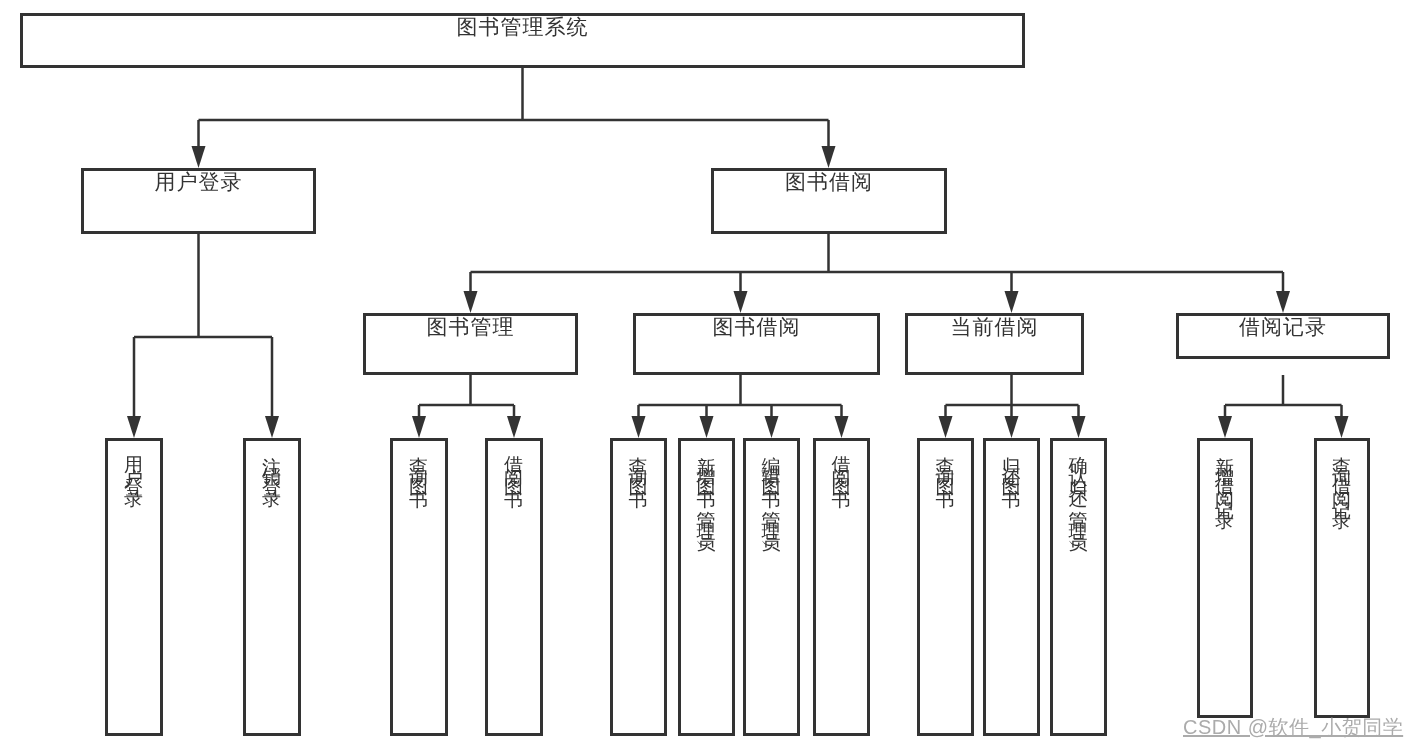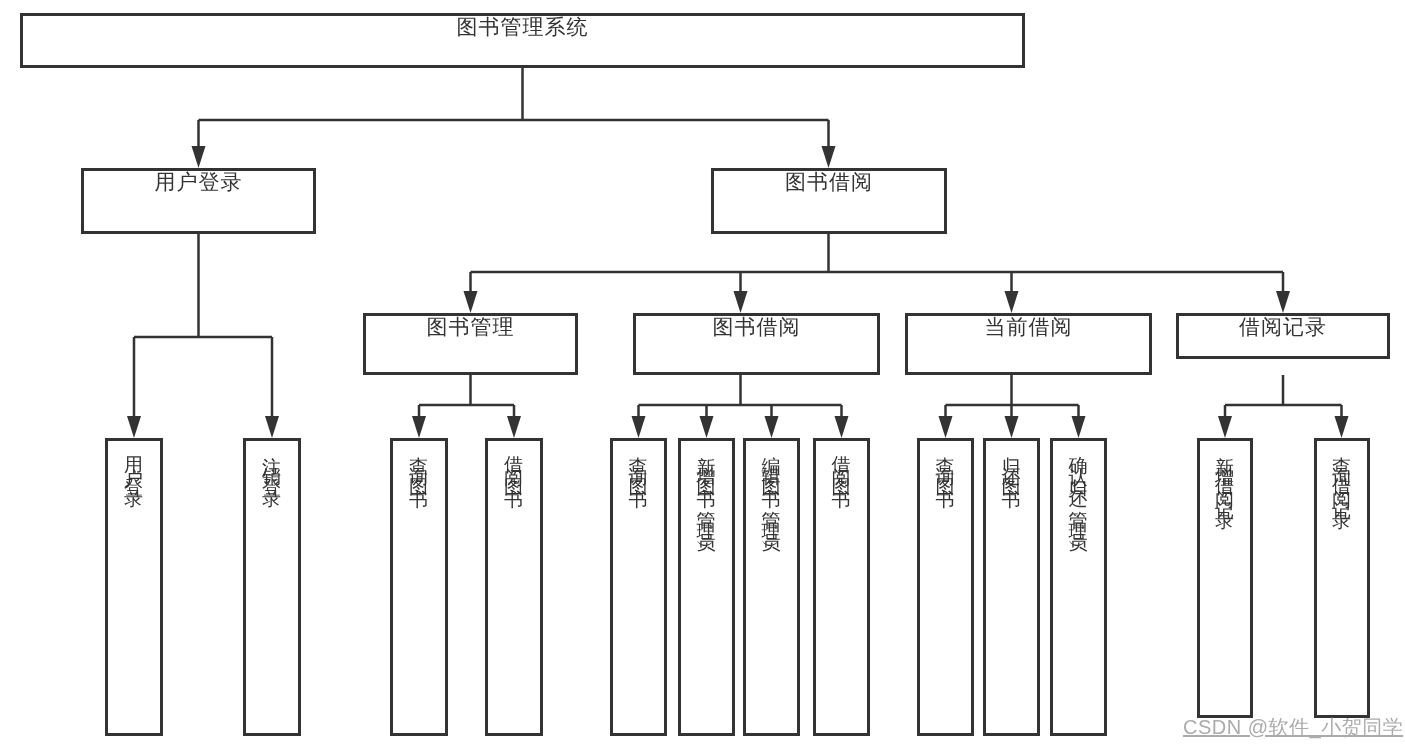--- a/index.html
+++ b/index.html
@@ -108,21 +108,21 @@
   <div class="node h" style="left:711px;top:168px;width:236px;height:66px">
     <span>图书借阅</span>
   </div>
 
   <div class="node h" style="left:363px;top:313px;width:215px;height:62px">
     <span>图书管理</span>
   </div>
   <div class="node h" style="left:633px;top:313px;width:247px;height:62px">
     <span>图书借阅</span>
   </div>
-  <div class="node h" style="left:905px;top:313px;width:247px;height:62px">
+  <div class="node h" style="left:905px;top:313px;width:179px;height:62px">
     <span>当前借阅</span>
   </div>
   <div class="node h" style="left:1176px;top:313px;width:214px;height:46px">
     <span>借阅记录</span>
   </div>
 
   <div class="node leaf" style="left:105px;top:438px;width:58px;height:298px">
     <span>用户登录</span>
   </div>
   <div class="node leaf" style="left:243px;top:438px;width:58px;height:298px">

